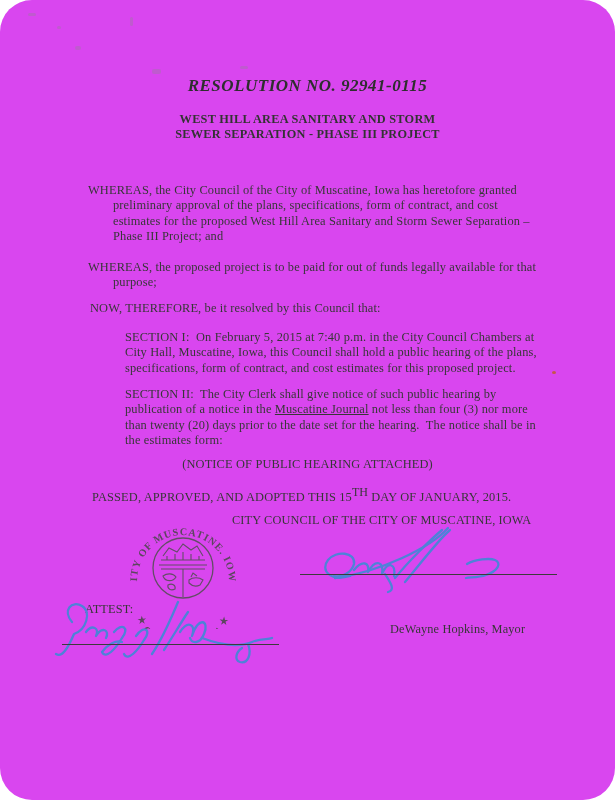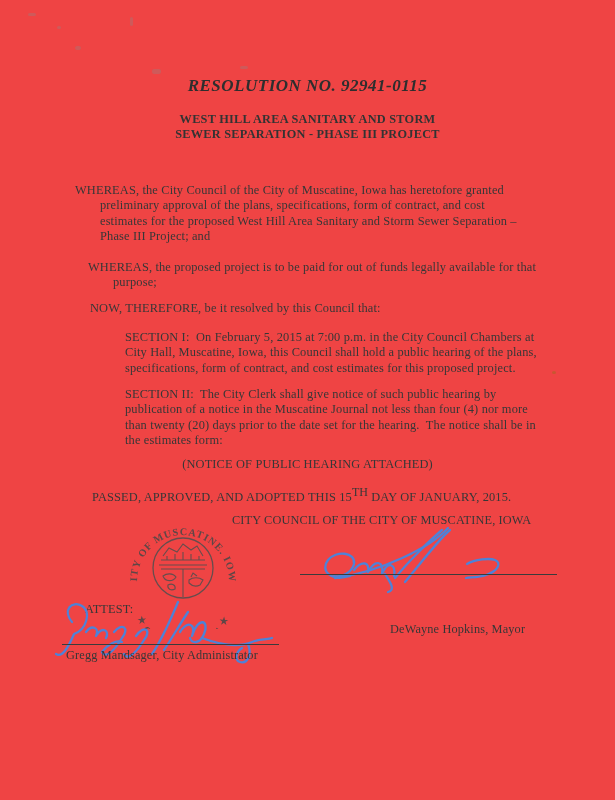--- a/index.html
+++ b/index.html
@@ -3,37 +3,37 @@
 <meta charset="utf-8">
 <style>
   :root{
     --ink:#373737;
     --signature_blue:#4e82d8;
     --seal_gray:#474747;
     --artifact_orange:#bf5a2d;
   }
   html,body{margin:0;padding:0;background:#ffffff;}
   .page{
-    position:relative;width:615px;height:800px;background:#ef4444;overflow:hidden;
-    font-family:"Liberation Serif",serif;color:var(--ink);
+    position:relative;width:615px;height:800px;background:#d946ef;overflow:hidden;
+    font-family:"Liberation Serif",serif;color:var(--ink);border-radius:32px;
   }
   .doc-title{
     position:absolute;top:76px;left:0;right:0;text-align:center;
     font-size:17px;font-weight:bold;font-style:italic;letter-spacing:.5px;color:#2e2e2e;
   }
   .doc-heading{
     position:absolute;top:112px;left:0;right:0;text-align:center;
     font-size:12.3px;font-weight:bold;line-height:14.8px;letter-spacing:.25px;color:#333;
   }
   .para{position:absolute;font-size:12.4px;line-height:15.3px;letter-spacing:.15px;}
   .line{white-space:pre;}
   .hang .line{margin-left:25px;}
   .hang .line:first-child{margin-left:0;}
   .centered{left:0;right:0;text-align:center;}
-  .underlined{}
+  .underlined{text-decoration:underline;}
   sup.ord{font-size:12px;vertical-align:super;letter-spacing:0;}
   .sig-line{position:absolute;height:0;border-top:1.3px solid #3b3b3b;}
   .sig-label{position:absolute;font-size:12.3px;letter-spacing:.15px;}
   svg.sig path{fill:none;stroke:var(--signature_blue);stroke-width:2.3;stroke-linecap:round;stroke-linejoin:round;}
   .seal-text{font-family:"Liberation Serif",serif;font-weight:bold;fill:var(--seal_gray);}
   .speck{position:absolute;background:#8a8a8a;opacity:.32;border-radius:2px;}
   .speck-orange{position:absolute;width:4px;height:3px;background:var(--artifact_orange);opacity:.85;border-radius:50%;}
 </style>
 </head>
 <body>
@@ -48,45 +48,45 @@
   <div class="speck" style="left:240px;top:66px;width:8px;height:3px;"></div>
   <div class="speck-orange" style="left:552px;top:371px;"></div>
 
   <div class="doc-title">RESOLUTION NO. 92941-0115</div>
 
   <div class="doc-heading">
     <div class="line">WEST HILL AREA SANITARY AND STORM</div>
     <div class="line">SEWER SEPARATION - PHASE III PROJECT</div>
   </div>
 
-  <div class="para hang" style="top:183px;left:75px;">
+  <div class="para hang" style="top:183px;left:88px;">
       <div class="line">WHEREAS, the City Council of the City of Muscatine, Iowa has heretofore granted</div>
       <div class="line">preliminary approval of the plans, specifications, form of contract, and cost</div>
       <div class="line">estimates for the proposed West Hill Area Sanitary and Storm Sewer Separation –</div>
       <div class="line">Phase III Project; and</div>
     </div>
 
   <div class="para" style="top:301px;left:90px;">
     <div class="line">NOW, THEREFORE, be it resolved by this Council that:</div>
   </div>
 
   <div class="para hang" style="top:260px;left:88px;">
       <div class="line">WHEREAS, the proposed project is to be paid for out of funds legally available for that</div>
       <div class="line">purpose;</div>
     </div>
 
   <div class="para" style="top:330px;left:125px;">
-      <div class="line">SECTION I:  On February 5, 2015 at 7:00 p.m. in the City Council Chambers at</div>
+      <div class="line">SECTION I:  On February 5, 2015 at 7:40 p.m. in the City Council Chambers at</div>
       <div class="line">City Hall, Muscatine, Iowa, this Council shall hold a public hearing of the plans,</div>
       <div class="line">specifications, form of contract, and cost estimates for this proposed project.</div>
     </div>
 
   <div class="para" style="top:387px;left:125px;">
     <div class="line">SECTION II:  The City Clerk shall give notice of such public hearing by</div>
-    <div class="line"><span>publication of a notice in the </span><span class="underlined">Muscatine Journal</span><span> not less than four (4) nor more</span></div>
+    <div class="line"><span>publication of a notice in the </span><span class="underlined">Muscatine Journal</span><span> not less than four (3) nor more</span></div>
     <div class="line">than twenty (20) days prior to the date set for the hearing.  The notice shall be in</div>
     <div class="line">the estimates form:</div>
   </div>
 
   <div class="para centered" style="top:457px;">
     <span>(NOTICE OF PUBLIC HEARING ATTACHED)</span>
   </div>
 
   <div class="para" style="top:485px;left:92px;">
     <div class="line"><span>PASSED, APPROVED, AND ADOPTED THIS 15</span><sup class="ord">TH</sup><span> DAY OF JANUARY, 2015.</span></div>
@@ -139,15 +139,14 @@
     <path d="M34,40 C40,32 48,36 44,44 C50,34 58,38 54,46"></path>
     <path d="M62,40 C70,30 78,36 70,46 C64,56 54,68 50,60 C56,52 64,48 70,50"></path>
     <path d="M84,44 C92,32 100,38 92,48 C86,58 76,70 72,62"></path>
     <path d="M100,62 C112,44 120,24 126,10"></path>
     <path d="M112,58 C120,46 128,32 136,20"></path>
     <path d="M128,40 C136,28 144,32 140,44 C146,24 158,28 152,42 C148,52 140,52 138,46"></path>
     <path d="M150,46 C166,52 186,56 200,50 C210,46 216,48 220,46"></path>
     <path d="M196,52 C200,62 196,72 188,70 C182,68 184,60 190,56"></path>
   </svg>
   <div class="sig-line" style="top:644px;left:62px;width:217px;"></div>
-  <div class="sig-label" style="top:648px;left:66px;">Gregg Mandsager, City Administrator</div>
 
 </div>
 
 </body></html>

